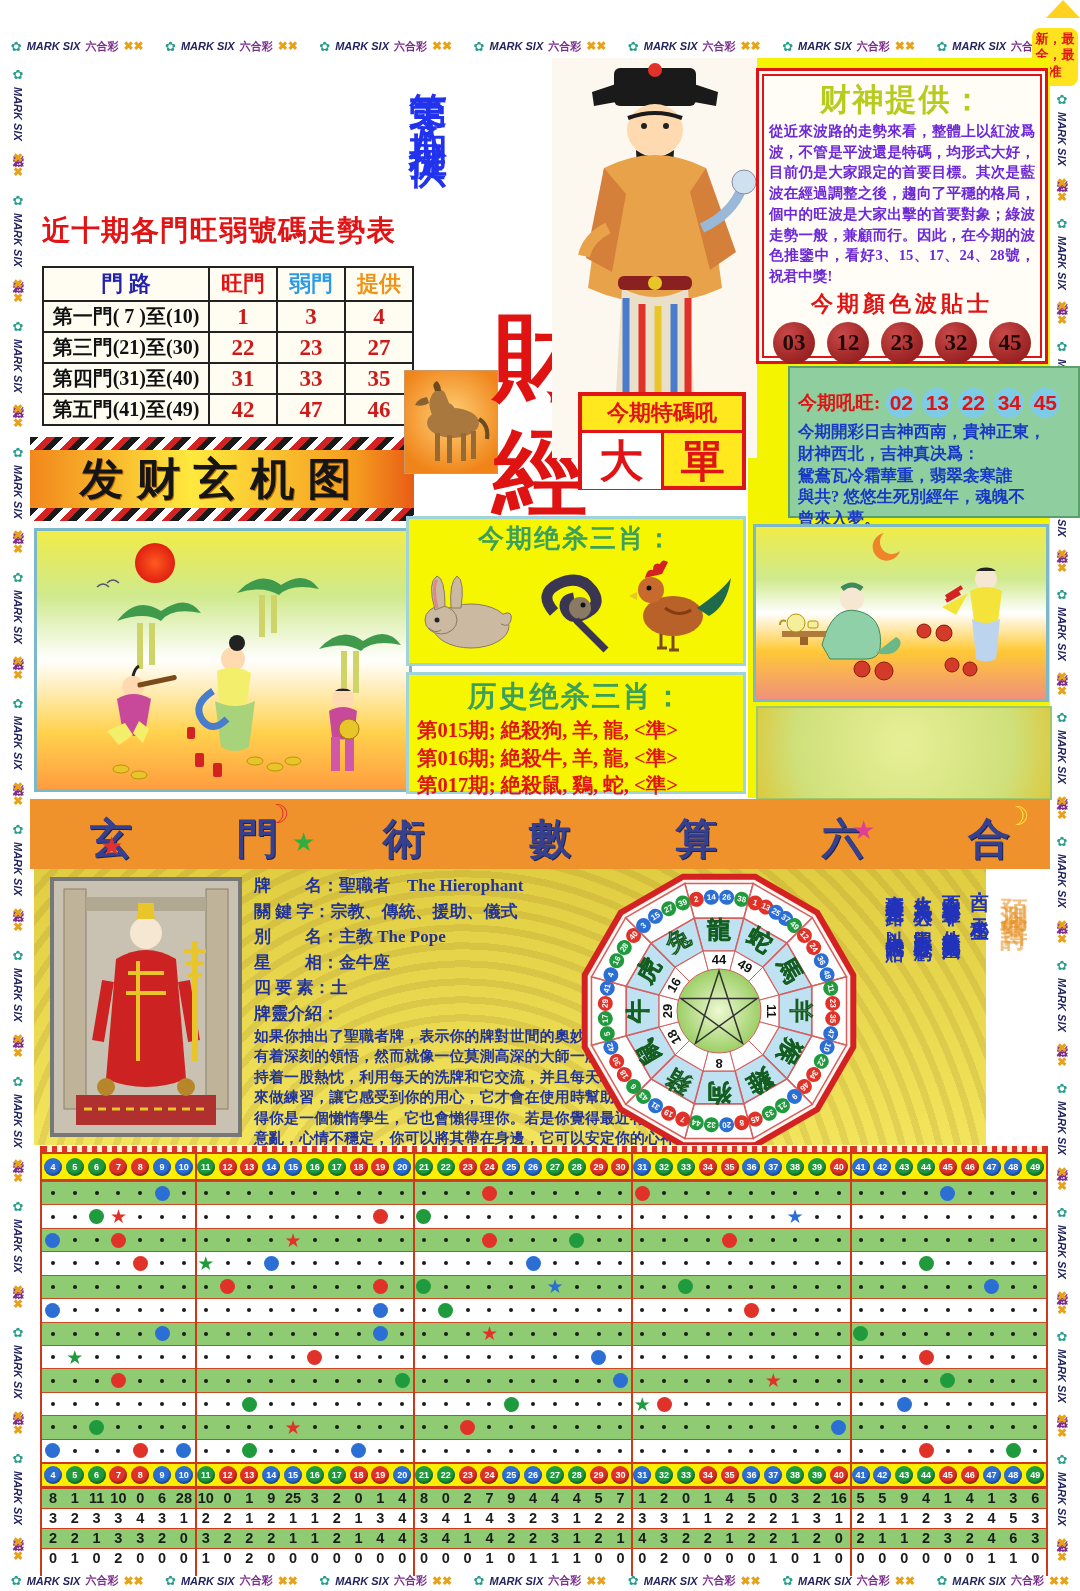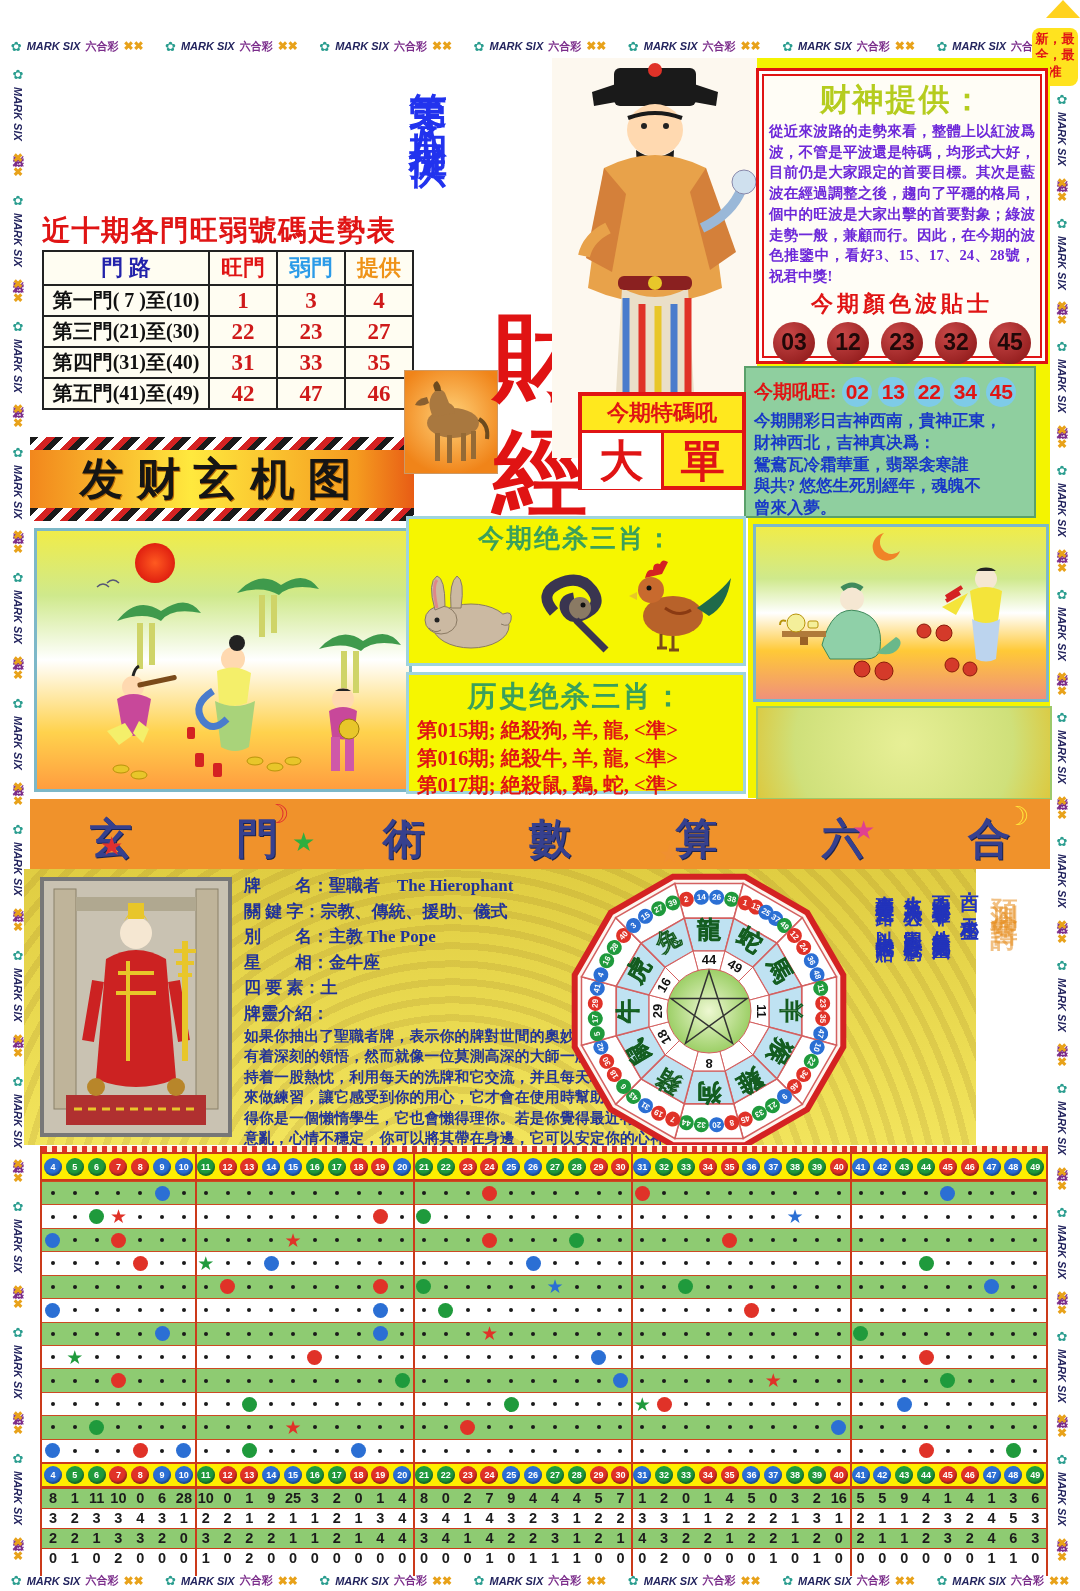--- a/index.html
+++ b/index.html
@@ -20,21 +20,21 @@
   .bd-b{color:#23245e;font-weight:bold;font-style:italic;font-size:11px;}
   .bd-c{color:#7b2d8b;font-size:11px;font-weight:bold;}
   .bd-x{color:#e8a21a;font-weight:bold;font-size:12px;}
   .corner-tri{position:absolute;left:1046px;top:0;width:0;height:0;border-left:17px solid transparent;border-right:17px solid transparent;border-bottom:18px solid #ffd21f;}
   .corner-note{position:absolute;left:1032px;top:28px;width:46px;height:58px;background:#ffe31f;border-radius:8px;
                color:#e01414;font-weight:bold;font-size:13px;line-height:1.25;padding:3px 2px;box-sizing:border-box;text-align:center;}
 
   
   .door{left:42px;top:212px;width:372px;}
   .door-title{color:#e01414;font-weight:bold;font-size:28.5px;letter-spacing:1px;white-space:nowrap;}
-  table.door-t{border-collapse:collapse;width:100%;margin-top:0;background:#fffdf2;}
+  table.door-t{border-collapse:collapse;width:100%;margin-top:16px;background:#fffdf2;}
   table.door-t th,table.door-t td{border:2px solid #222;text-align:center;padding:1px 2px;font-weight:bold;}
   table.door-t th{font-size:22px;height:30px;}
   .h0{color:#2222aa;} .h1{color:#e01414;} .h2{color:#2b9be8;} .h3{color:#ef9318;}
   td.door-name{font-size:20px;color:#111;white-space:nowrap;}
   td.door-num{color:#cf1a1a;font-size:23px;width:62px;}
 
   
   .mystic{left:30px;top:437px;width:384px;height:84px;}
   .zig{height:13px;background:repeating-linear-gradient(135deg,#1a1a1a 0 6px,#ffffff 6px 12px,#d42222 12px 18px);}
   .mystic-mid{height:58px;background:linear-gradient(90deg,#f2871c,#ffe93e 42%,#f59b1f 85%,#e85c15);
@@ -60,43 +60,43 @@
   .special-big{flex:1;background:#fff;display:flex;align-items:center;justify-content:center;font-size:44px;font-weight:900;color:#e01414;border-right:3px solid #e01414;}
   .special-dan{flex:1;display:flex;align-items:center;justify-content:center;font-size:44px;font-weight:900;color:#e01414;}
 
   
   .fortune{left:756px;top:68px;width:292px;height:296px;background:#fffdf6;border:3px solid #e01414;box-shadow:0 0 0 3px #fff inset,0 0 0 5px #e01414 inset;box-sizing:border-box;padding:8px 10px 4px;}
   .fortune-title{text-align:center;color:#b5cc1e;font-weight:900;font-size:31px;letter-spacing:2px;}
   .fortune-body{color:#6d28d9;font-weight:bold;font-size:14.6px;line-height:1.42;text-align:justify;}
   .tips-title{text-align:center;color:#e01414;font-weight:900;font-size:22px;letter-spacing:4px;margin-top:2px;}
   .tip-balls{display:flex;justify-content:space-between;padding:3px 4px 0;}
   .tip-ball{width:42px;height:42px;border-radius:50%;background:radial-gradient(circle at 35% 30%,#c84848,#972020 75%);
-            color:#200808;font-weight:900;font-size:23px;display:flex;align-items:center;justify-content:center;font-family:Liberation Sans, sans-serif;}
-  .howwang{left:744px;top:366px;width:292px;height:152px;background:#8fcf9f;border:2px solid #5aa06a;box-sizing:border-box;padding:9px 8px;}
+            color:#200808;font-weight:900;font-size:23px;display:flex;align-items:center;justify-content:center;font-family:Liberation Serif, serif;}
+  .howwang{left:788px;top:366px;width:292px;height:152px;background:#8fcf9f;border:2px solid #5aa06a;box-sizing:border-box;padding:20px 8px;}
   .hw-row{display:flex;align-items:center;gap:6px;}
   .hw-label{color:#e01414;font-weight:900;font-size:19px;white-space:nowrap;}
   .hw-num{width:30px;height:30px;border-radius:50%;background:#7ecbe8;color:#e01414;font-weight:900;font-size:21px;
           display:flex;align-items:center;justify-content:center;font-family:"Liberation Sans",sans-serif;}
   .hw-lines{color:#1838c8;font-weight:bold;font-size:16.5px;line-height:1.32;margin-top:3px;}
 
   
   .kill{left:406px;top:516px;width:340px;height:150px;background:#f6f600;border:3px solid #9fd4dd;box-sizing:border-box;padding:2px 6px;font-family:Liberation Mono, monospace;}
   .kill-title{color:#3aa05a;font-weight:900;font-size:26px;text-align:center;letter-spacing:2px;}
   .kill-animals{display:flex;justify-content:space-around;align-items:flex-end;height:100px;}
   .hist{left:406px;top:672px;width:340px;height:122px;background:#f6f600;border:3px solid #9fd4dd;box-sizing:border-box;padding:2px 8px;}
   .hist-line{color:#e01414;font-weight:900;font-size:20.5px;line-height:1.35;white-space:nowrap;}
 
   
   .xuan{left:30px;top:799px;width:1020px;height:70px;background:#f0922b;overflow:hidden;}
   .xuan-chars{position:absolute;left:60px;right:40px;top:12px;display:flex;justify-content:space-between;}
   .xuan-chars span{font-size:42px;font-weight:900;color:#36408e;text-shadow:1px 1px 0 #1c244f;}
   .xuan-deco{position:absolute;font-size:26px;}
 
   
-  .tarotbg{left:24px;top:869px;width:952px;height:276px;
+  .tarotbg{left:34px;top:869px;width:952px;height:276px;
     background:repeating-radial-gradient(circle at 45% 140%,rgba(120,80,20,.12) 0 7px,rgba(255,255,255,0) 7px 18px),linear-gradient(#e0cd42,#f2e45c);}
   .tarot-card{position:absolute;left:16px;top:8px;width:192px;height:260px;border:4px solid #777;background:#cfc7b8;box-sizing:border-box;}
   .tarot-text{position:absolute;left:220px;top:4px;width:436px;color:#223399;}
   .tarot-field{font-size:17px;font-weight:bold;line-height:1.5;white-space:nowrap;}
   .tarot-body{font-size:14.8px;font-weight:bold;line-height:1.38;text-align:justify;}
   .wheel-wrap{position:absolute;left:526px;top:2px;width:318px;height:274px;}
   .destiny{position:absolute;left:842px;top:12px;height:252px;writing-mode:vertical-rl;color:#2233bb;font-weight:bold;font-size:18.5px;letter-spacing:2px;}
   .destiny div{margin-left:7px;line-height:1.15;}
   .faded-title{position:absolute;left:962px;top:8px;writing-mode:vertical-rl;color:rgba(230,140,30,.55);font-weight:900;font-size:27px;letter-spacing:6px;}
 

